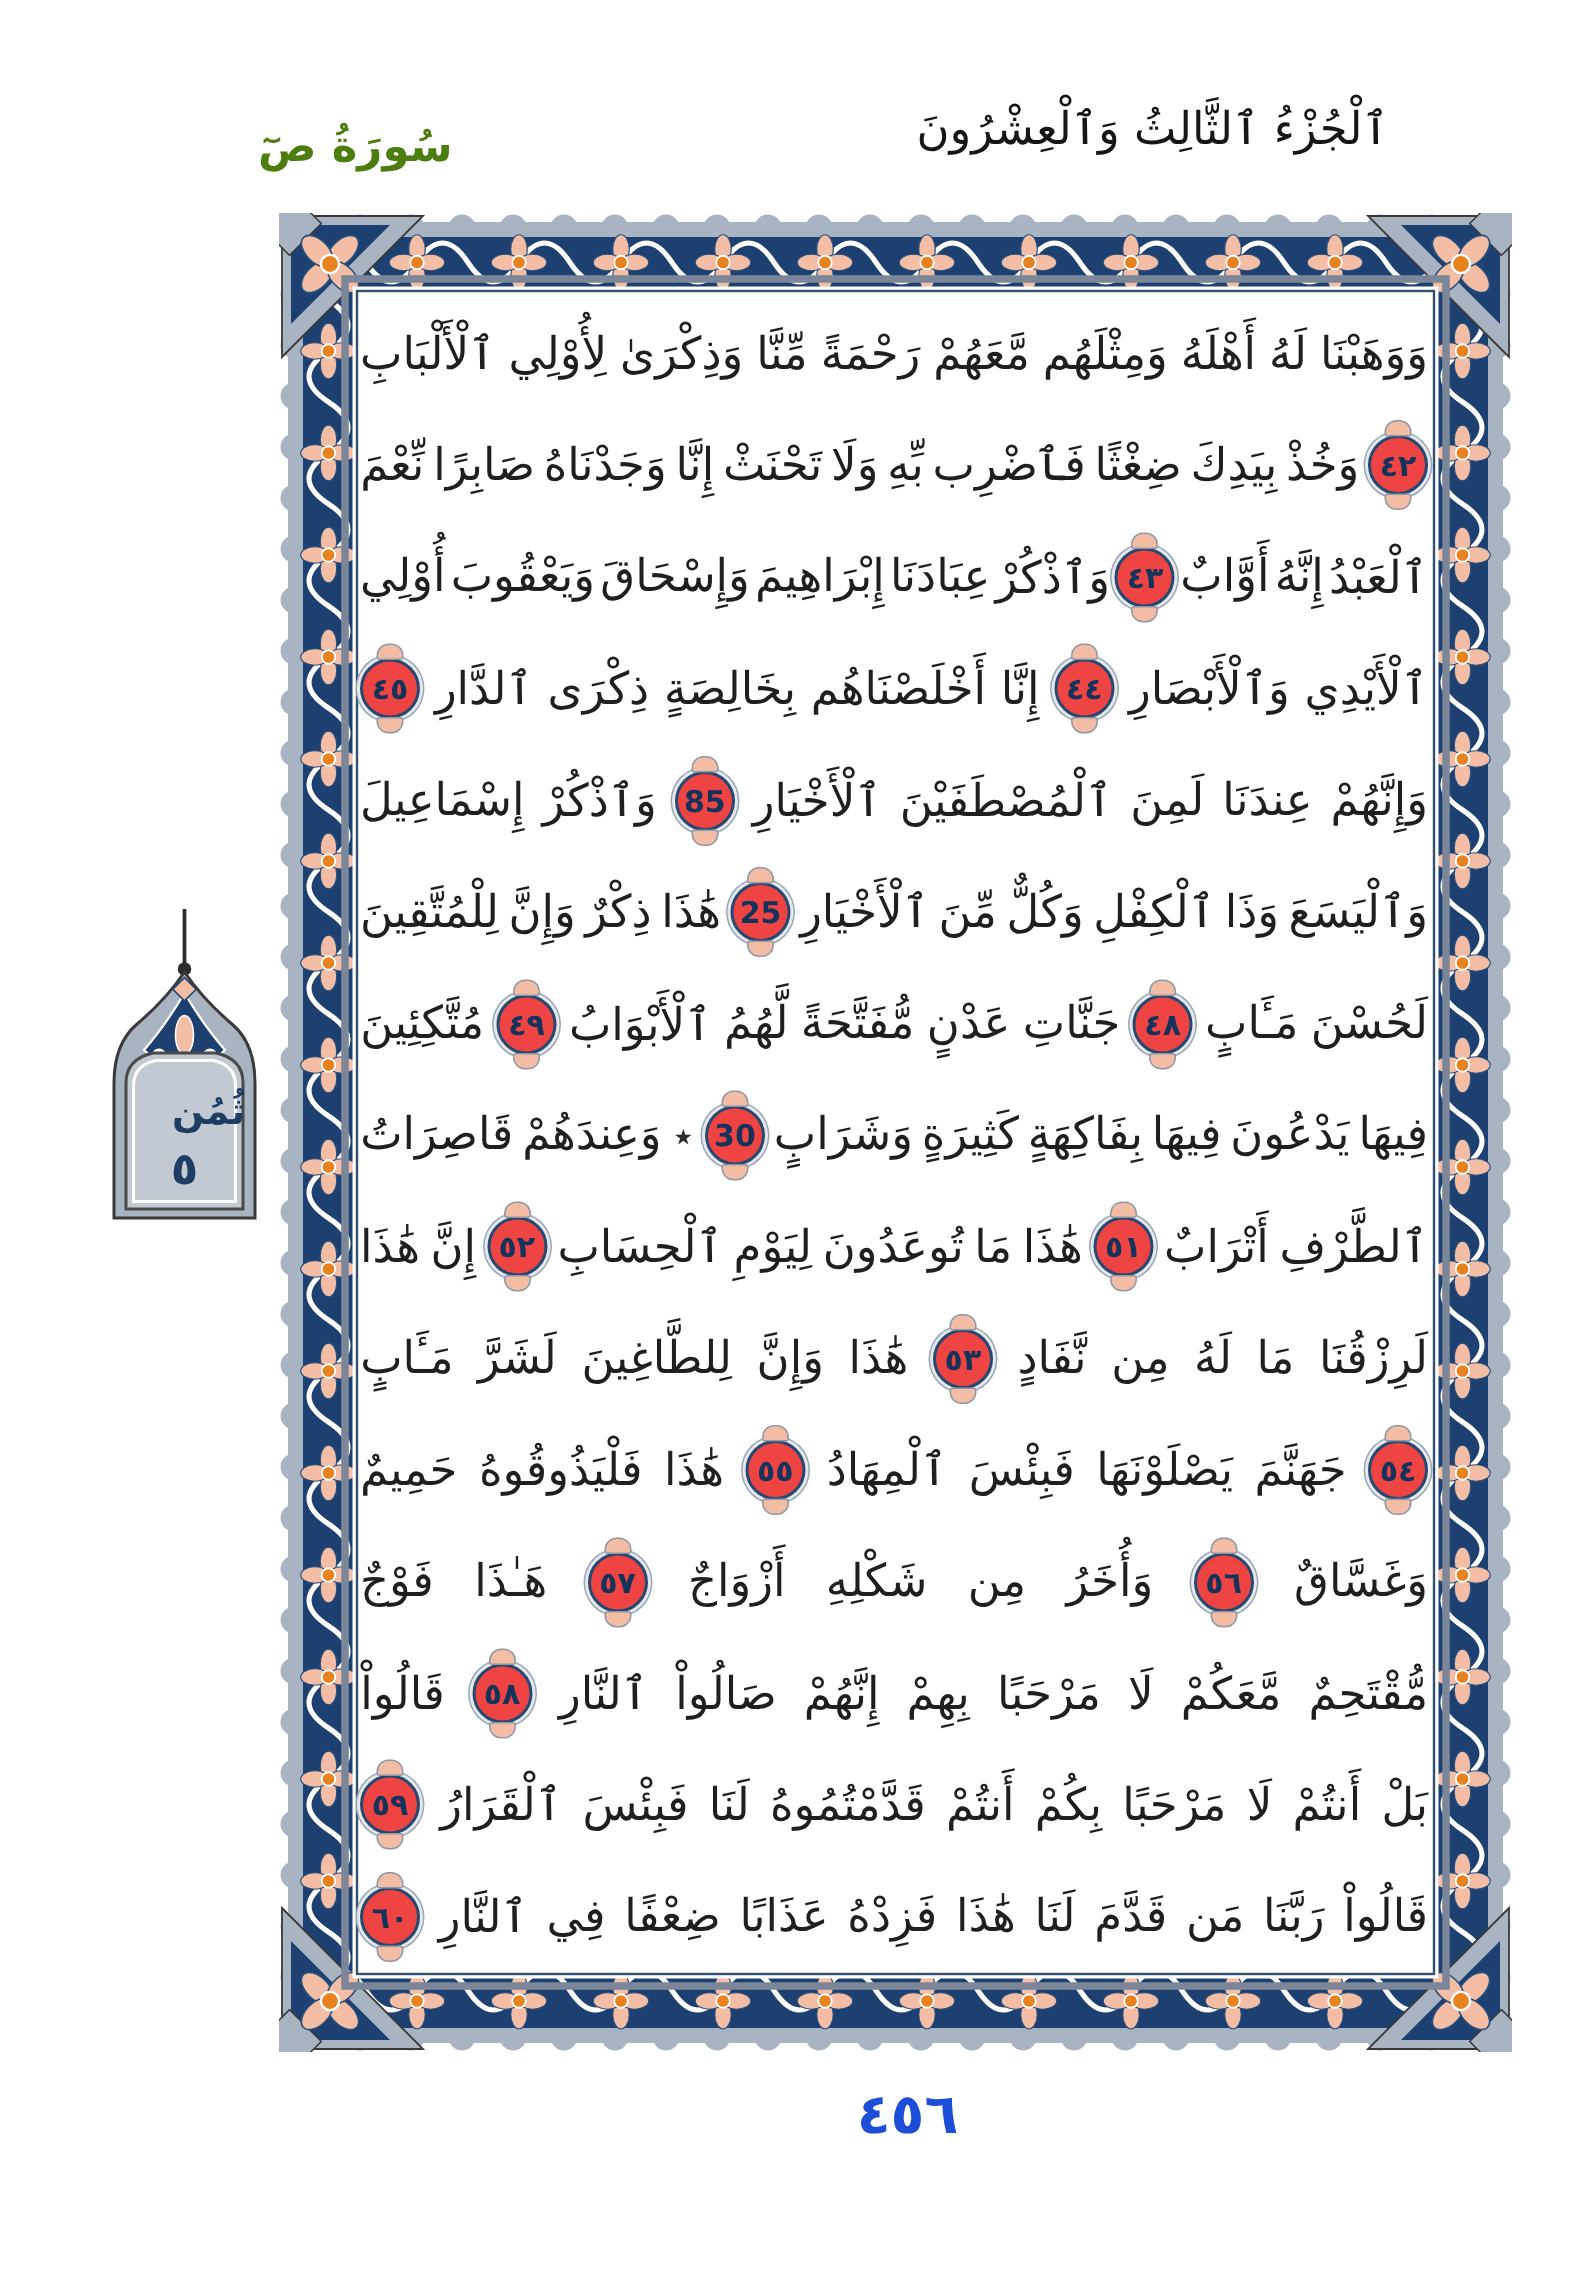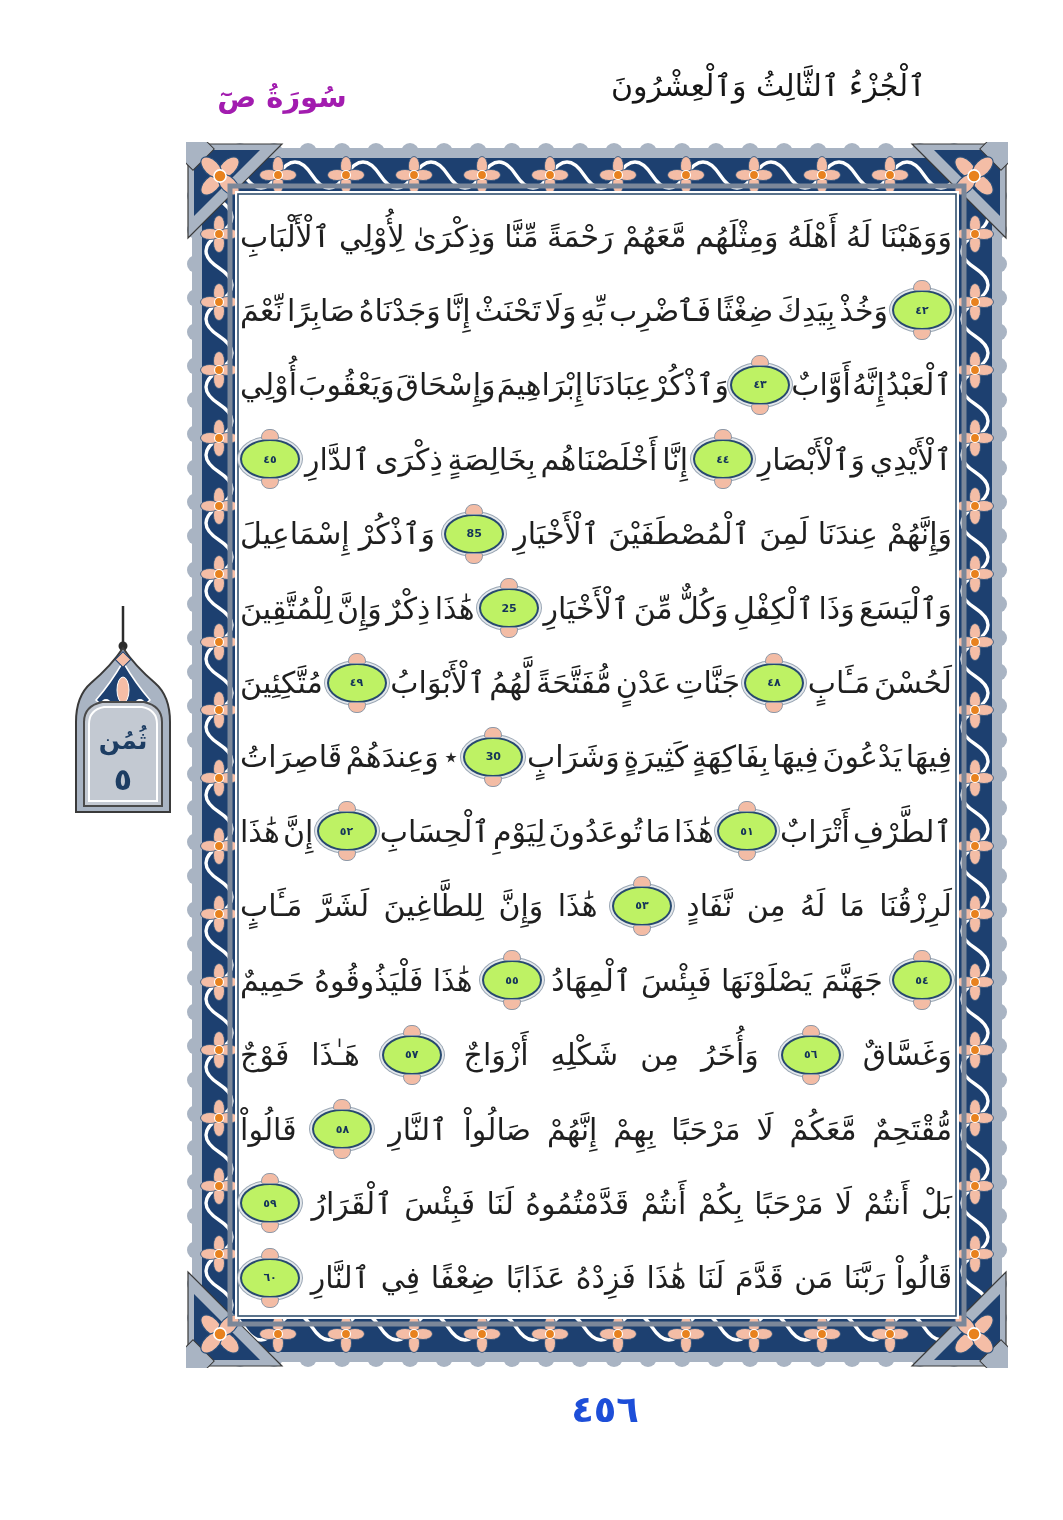--- a/index.html
+++ b/index.html
@@ -6,51 +6,51 @@
   body{
     width:1063px;height:1520px;position:relative;background:#ffffff;
     font-family:"DejaVu Sans",sans-serif;overflow:hidden;
   }
   .header-right{
     position:absolute;top:68px;right:52px;width:400px;
     direction:rtl;text-align:left;font-size:30px;font-weight:normal;color:#161616;
   }
   .header-left{
     position:absolute;top:80px;left:172px;width:220px;
-    direction:rtl;text-align:center;font-size:29px;font-weight:bold;color:#a21caf;
+    direction:rtl;text-align:left;font-size:29px;font-weight:bold;color:#4d7c0f;
   }
   .frame{position:absolute;left:186px;top:142px;width:822px;height:1226px;}
   .frame svg{position:absolute;left:0;top:0;}
   .text-area{
     position:absolute;left:236px;top:198px;width:720px;height:1118px;
     direction:rtl;display:flex;flex-direction:column;justify-content:space-between;
     padding:2px 4px;box-sizing:border-box;
   }
   .quran-line{
     display:flex;flex-wrap:nowrap;justify-content:space-between;align-items:center;
     height:72px;font-size:30px;color:#1f1f1f;white-space:nowrap;overflow:visible;
   }
   .quran-line .w{flex:0 0 auto;}
   .ayah-marker{
-    flex:0 0 auto;position:relative;width:60px;height:40px;border-radius:50%;
-    background:#bef264;border:2px solid #27496f;box-sizing:border-box;
+    flex:0 0 auto;position:relative;width:40px;height:40px;border-radius:50%;
+    background:#ef4444;border:2px solid #27496f;box-sizing:border-box;
     box-shadow:0 0 0 2px #e4e8ec, 0 0 0 3px #9aa6b4;
     display:flex;align-items:center;justify-content:center;
-    font-size:11px;font-weight:bold;color:#14335a;line-height:1;
+    font-size:20px;font-weight:bold;color:#14335a;line-height:1;
   }
   .ayah-marker::before,.ayah-marker::after{
     content:"";position:absolute;left:50%;transform:translateX(-50%);
     width:16px;height:9px;background:#f3bca5;border:1px solid #8e99a8;
   }
   .ayah-marker::before{top:-12px;border-radius:8px 8px 2px 2px;}
   .ayah-marker::after{bottom:-12px;border-radius:2px 2px 8px 8px;}
   .hizb-star{flex:0 0 auto;font-size:24px;color:#2a2a2a;padding:0 2px;}
   .thumn{position:absolute;left:66px;top:600px;width:114px;height:220px;}
   .thumn-label{
-    position:absolute;top:126px;left:0;width:100%;text-align:center;
+    position:absolute;top:126px;left:16px;width:100%;text-align:center;
     font-size:25px;font-weight:bold;color:#1d3d63;direction:rtl;
   }
   .thumn-num{
     position:absolute;top:162px;left:0;width:100%;text-align:center;
     font-size:30px;font-weight:bold;color:#1d3d63;
   }
   .page-number{
     position:absolute;top:1388px;left:530px;width:150px;text-align:center;
     font-size:37px;font-weight:bold;color:#1d4ed8;
   }

